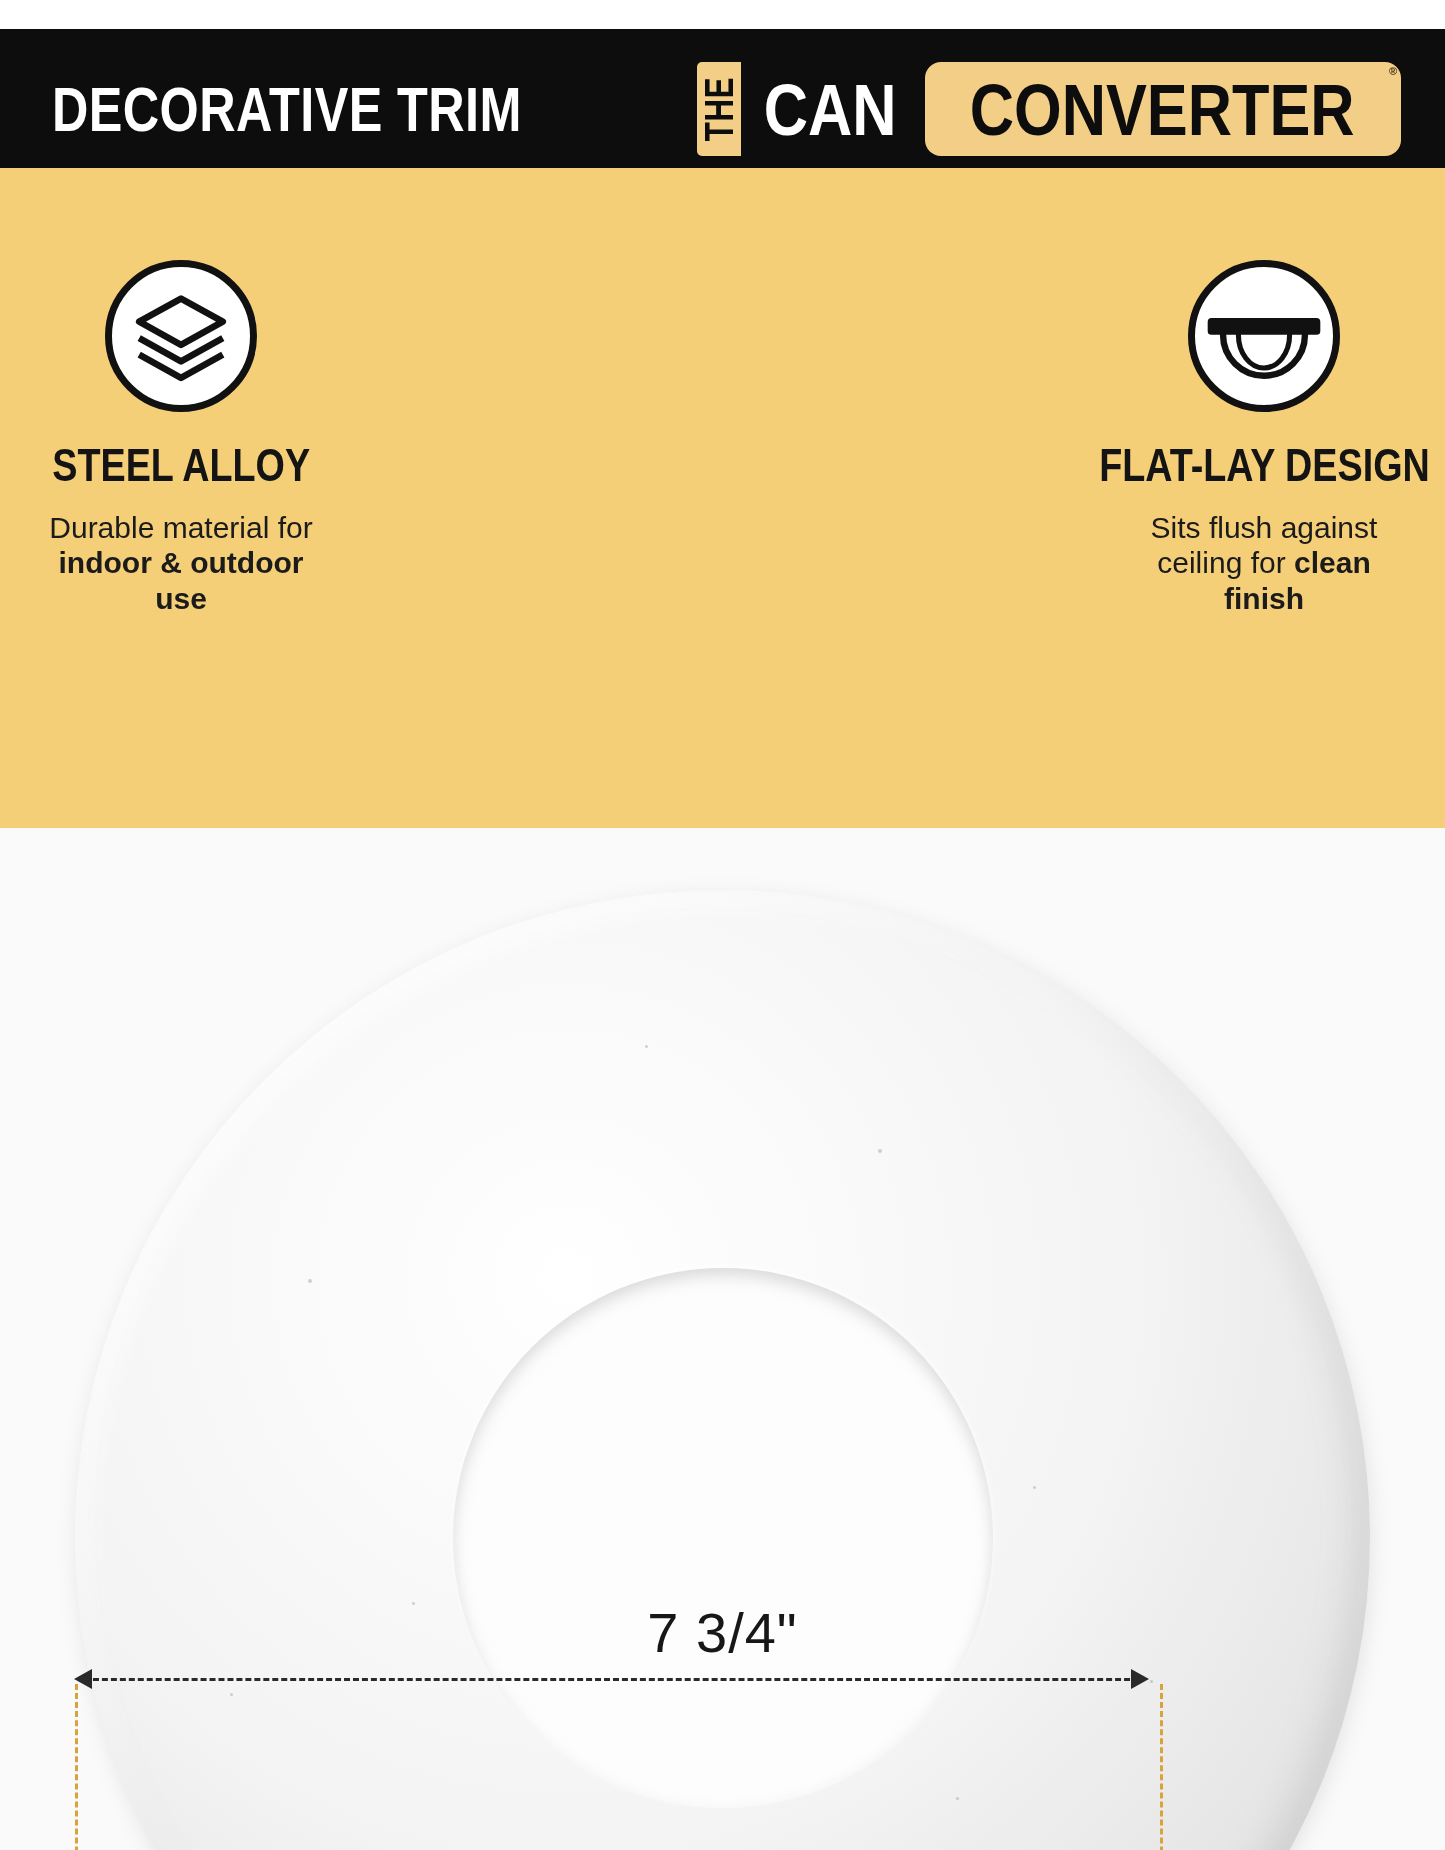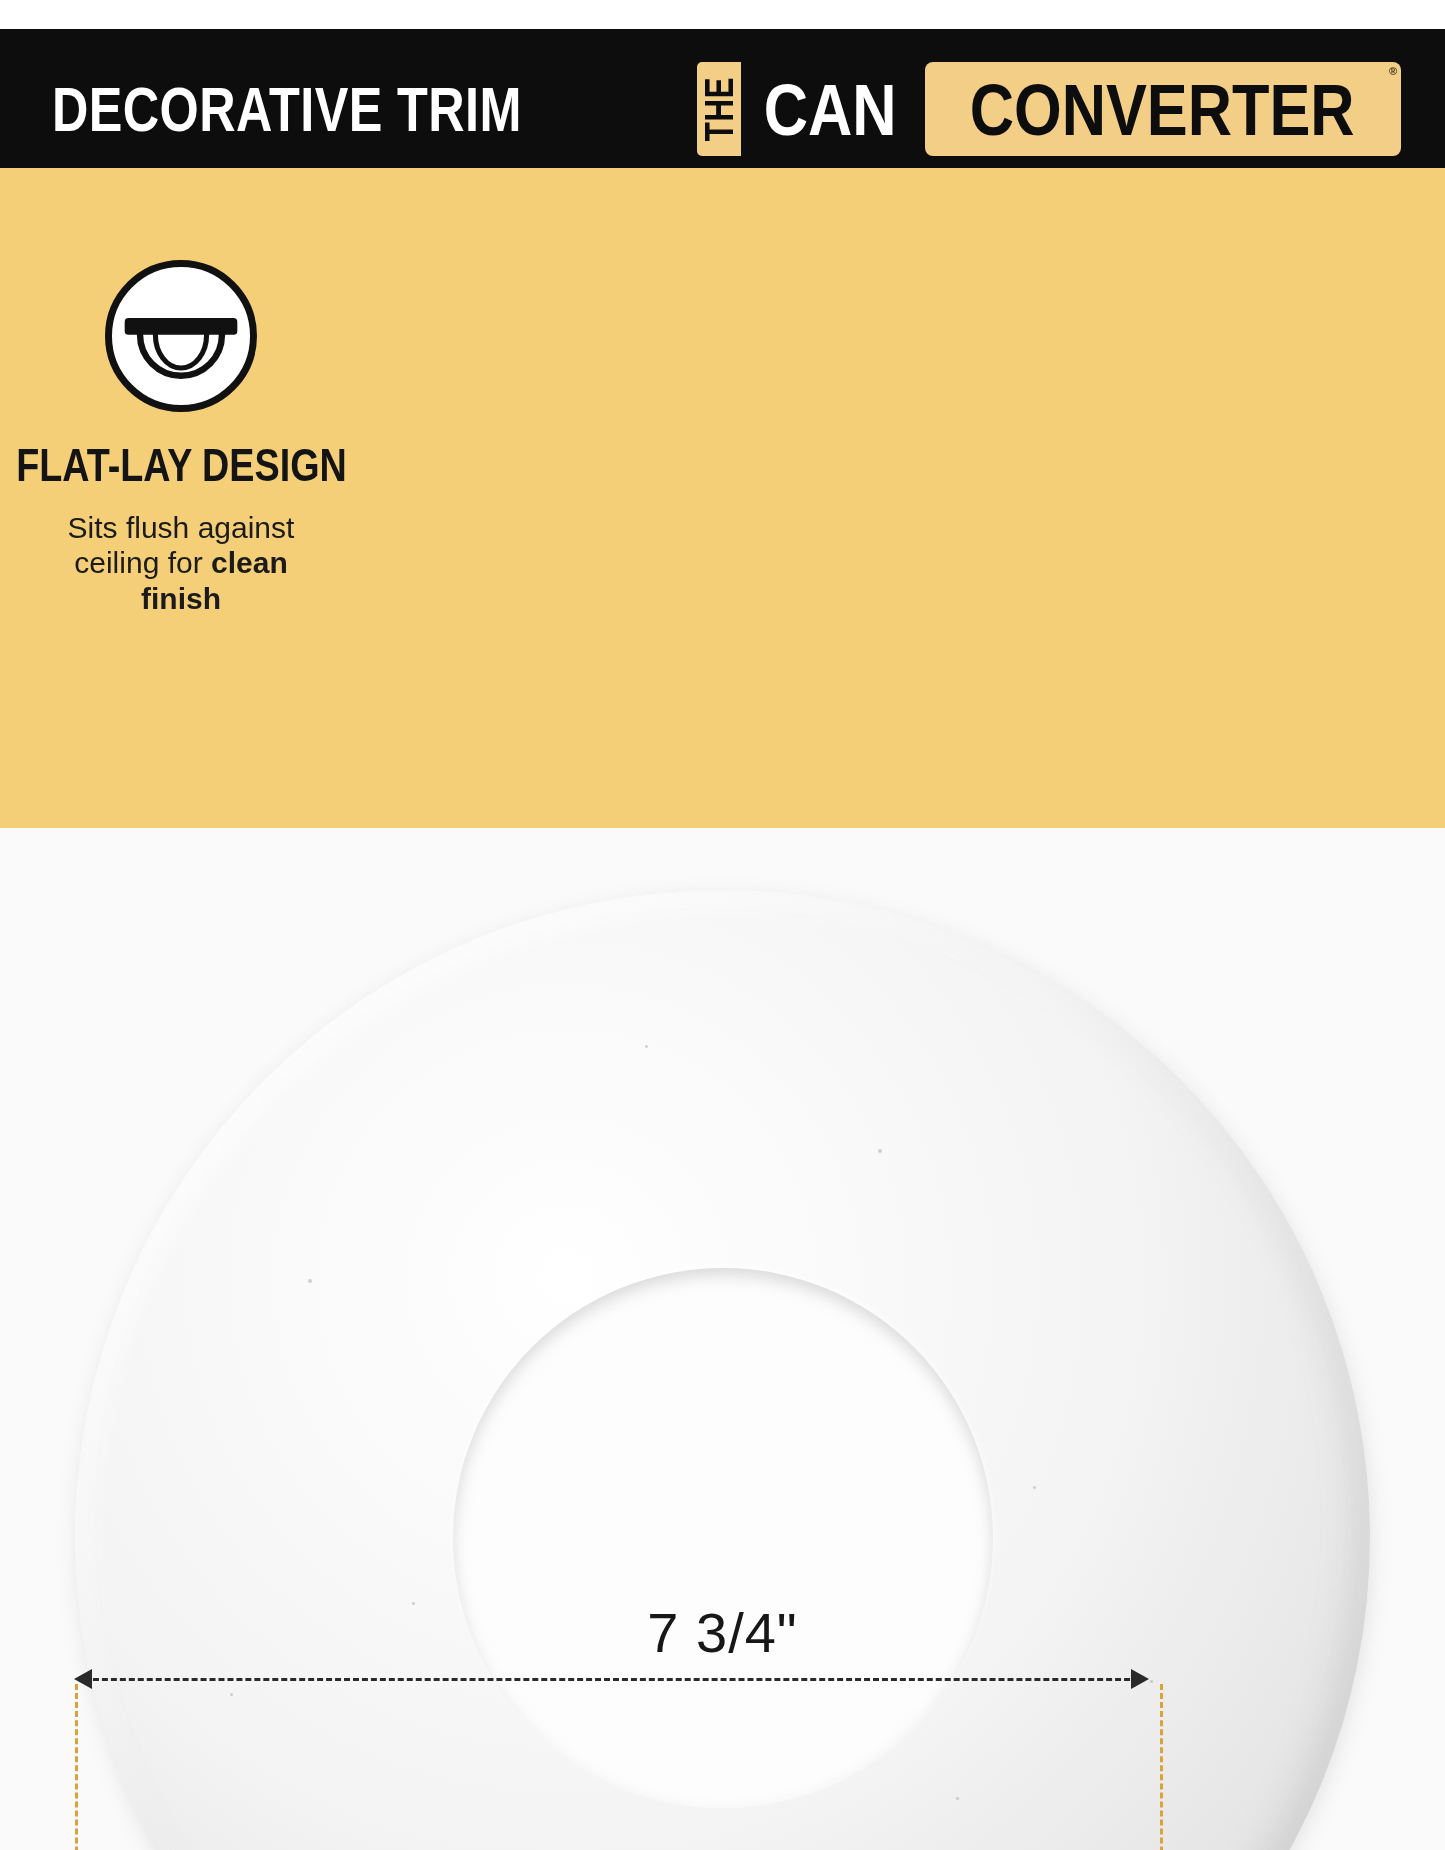--- a/index.html
+++ b/index.html
@@ -63,21 +63,21 @@
     line-height:1;
     transform:scaleX(0.84);
     transform-origin:center;
     letter-spacing:0px;
     white-space:nowrap;
   }
   .logo-converter {
     background:#F2CE86;
     display:flex; align-items:center;
     padding:0 10px 0 8px;
-    border-radius:8px;
+    border-radius:16px;
     position:relative;
   }
   .logo-converter span.word {
     font-family:"Liberation Sans Narrow","Liberation Sans",sans-serif;
     font-weight:bold;
     font-size:73px;
     color:#0d0d0d;
     line-height:1;
     transform:scaleX(0.84);
     transform-origin:center;
@@ -207,20 +207,33 @@
       </div>
       <div class="logo-converter">
         <span class="word">CONVERTER</span>
         <span class="logo-reg">®</span>
       </div>
     </div>
   </div>
 
   <div class="features">
 
+    <div class="feature">
+      <div class="feature-icon">
+        <svg width="110" height="110" viewBox="0 0 100 100" aria-hidden="true">
+          <g fill="none" stroke="#111" stroke-width="6" stroke-linejoin="round">
+            <path d="M50 16 L88 37 L50 58 L12 37 Z"></path>
+            <path d="M12 52 L50 73 L88 52"></path>
+            <path d="M12 67 L50 88 L88 67"></path>
+          </g>
+        </svg>
+      </div>
+      <div class="feature-heading">STEEL ALLOY</div>
+      <div class="feature-body"><span>Durable material for </span><b>indoor &amp; outdoor use</b></div>
+    </div>
 
 
     <div class="feature">
       <div class="feature-icon">
         <svg width="128" height="128" viewBox="0 0 100 100" aria-hidden="true">
           <rect x="6" y="36" width="88" height="13" rx="3" fill="#111"></rect>
           <path d="M18 49 a32 32 0 0 0 64 0" fill="none" stroke="#111" stroke-width="5" stroke-linecap="round"></path>
           <path d="M30 49 a20 26 0 0 0 40 0" fill="none" stroke="#111" stroke-width="4" stroke-linecap="round"></path>
         </svg>
       </div>

